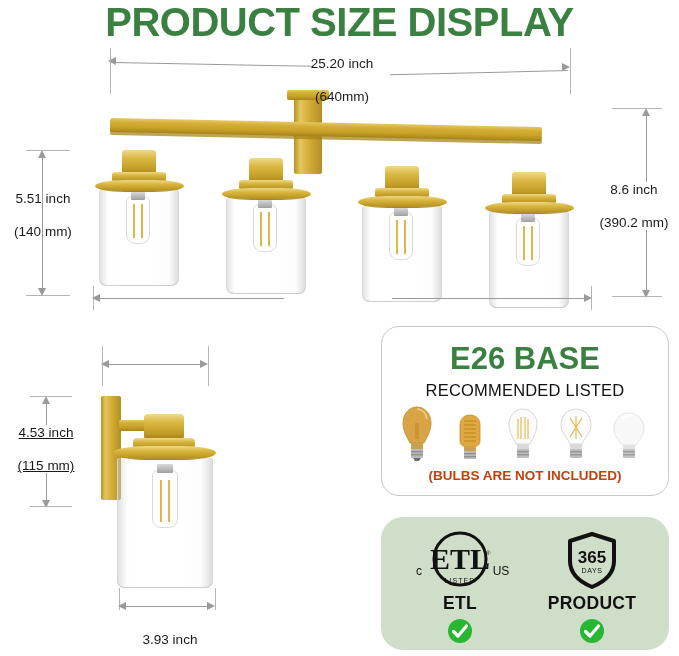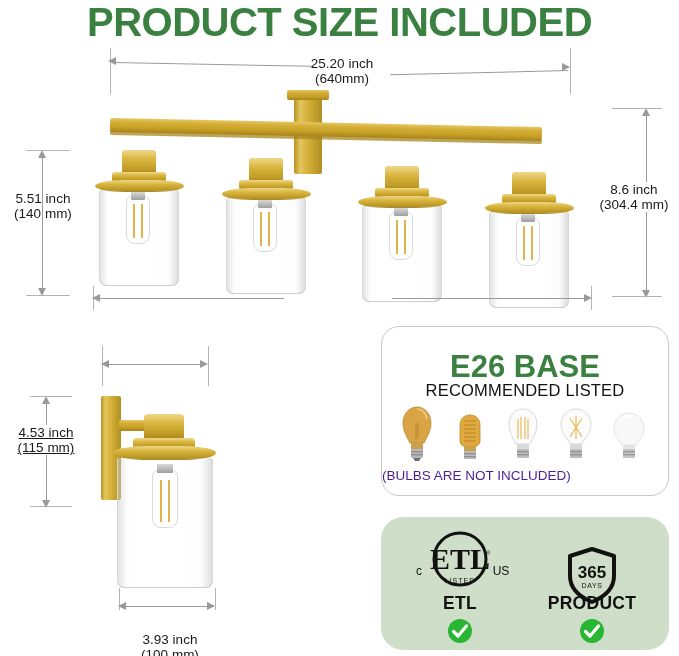--- a/index.html
+++ b/index.html
@@ -16,21 +16,21 @@
     position:absolute;left:0;top:0;width:679px;height:44px;
     text-align:center;font-weight:bold;font-size:40px;letter-spacing:-0.5px;
     color:#3a8040;line-height:44px;white-space:nowrap;
   }
 
   
   .dim{
     position:absolute;color:#1a1a1a;font-size:13.5px;line-height:15px;
     text-align:center;white-space:nowrap;font-family:"Liberation Sans",sans-serif;
   }
-  .dim .l2{display:block;}
+  .dim .l2{display:block;margin-top:18px;}
 
   
   .hline{position:absolute;height:1px;background:#9a9a9a;}
   .vline{position:absolute;width:1px;background:#9a9a9a;}
   .ext{position:absolute;background:#b4b4b4;}
   .arrL,.arrR{position:absolute;width:0;height:0;border-top:4px solid transparent;border-bottom:4px solid transparent;}
   .arrL{border-right:8px solid #9a9a9a;}
   .arrR{border-left:8px solid #9a9a9a;}
   .arrU,.arrD{position:absolute;width:0;height:0;border-left:4px solid transparent;border-right:4px solid transparent;}
   .arrU{border-bottom:8px solid #9a9a9a;}
@@ -73,31 +73,31 @@
   }
   .bulbbase{position:absolute;background:linear-gradient(180deg,#d8d8d8,#9f9f9f);border-radius:1px;}
 
   
   .card-e26{
     position:absolute;left:381px;top:326px;width:288px;height:170px;
     background:#ffffff;border:1.5px solid #c8c8c8;border-radius:18px;box-sizing:border-box;
   }
   .e26-title{
     position:absolute;left:0;top:14px;width:100%;text-align:center;
-    font-size:31px;font-weight:bold;color:#3a8040;letter-spacing:0px;margin-top:8px;
+    font-size:31px;font-weight:bold;color:#3a8040;letter-spacing:0px;
   }
   .e26-sub{
     position:absolute;left:0;top:54px;width:100%;text-align:center;
     font-size:16.5px;color:#111;letter-spacing:.2px;
   }
   .bulbrow{position:absolute;left:10px;top:76px;width:268px;height:62px;}
   .bulbslot{position:absolute;width:46px;height:62px;}
   .e26-note{
-    position:absolute;left:0;bottom:12px;width:100%;
-    font-size:13.5px;color:#4c1d95;
+    position:absolute;left:0;bottom:12px;width:100%;text-align:center;
+    font-size:13.5px;color:#c2410c;font-weight:bold;
   }
 
   .card-cert{
     position:absolute;left:381px;top:517px;width:288px;height:133px;
     background:#cfdec9;border-radius:22px;
   }
   .cert-col{position:absolute;top:14px;width:130px;height:110px;text-align:center;}
   .cert-label{
     position:absolute;left:0;top:62px;width:100%;text-align:center;
     font-size:17.5px;font-weight:bold;color:#111;letter-spacing:.3px;
@@ -106,21 +106,21 @@
     position:absolute;left:50%;top:88px;margin-left:-12px;width:24px;height:24px;
     border-radius:50%;background:#29b733;
   }
   .check svg{position:absolute;left:0;top:0;}
 </style>
 </head>
 <body>
 
 <div class="root">
 
-  <div class="title">PRODUCT SIZE INCLUDED</div>
+  <div class="title">PRODUCT SIZE DISPLAY</div>
 
   <div class="abs" style="left:90px;top:90px;width:500px;height:200px;">
 
     <div class="abs goldv" style="left:204px;top:4px;width:28px;height:80px;border-radius:2px;"></div>
     <div class="abs gold" style="left:197px;top:0px;width:42px;height:10px;border-radius:2px;"></div>
 
     <div class="abs gold" style="left:20px;top:28px;width:432px;height:14px;border-radius:2px;
                 transform:rotate(1.2deg);transform-origin:left center;"></div>
     <div class="abs" style="left:20px;top:41px;width:432px;height:4px;background:#a8851c;opacity:.75;border-radius:0 0 2px 2px;
                 transform:rotate(1.2deg);transform-origin:left center;"></div>
@@ -197,21 +197,21 @@
 
   <div class="abs" style="left:634px;top:108px;width:30px;height:190px;">
     <div class="vline" style="left:12px;top:6px;height:178px;"></div>
     <div class="arrU" style="left:8px;top:0px;"></div>
     <div class="arrD" style="left:8px;top:182px;"></div>
   </div>
   <div class="ext" style="left:612px;top:108px;width:50px;height:1px;"></div>
   <div class="ext" style="left:612px;top:296px;width:50px;height:1px;"></div>
   <div class="dim" style="left:589px;top:182px;width:90px;background:#fff;">
     <span>8.6 inch</span>
-    <span class="l2">(304.4 mm)</span>
+    <span class="l2">(390.2 mm)</span>
   </div>
 
   <div class="abs" style="left:88px;top:286px;width:510px;height:30px;">
     <div class="ext" style="left:5px;top:0px;width:1px;height:24px;"></div>
     <div class="ext" style="left:503px;top:0px;width:1px;height:24px;"></div>
     <div class="hline" style="left:12px;top:12px;width:184px;"></div>
     <div class="hline" style="left:304px;top:12px;width:192px;"></div>
     <div class="arrL" style="left:4px;top:8px;"></div>
     <div class="arrR" style="left:496px;top:8px;"></div>
   </div>
@@ -354,21 +354,21 @@
       </div>
       <div class="cert-label">ETL</div>
       <div class="check">
         <svg width="24" height="24" viewBox="0 0 24 24">
           <path d="M5.5 12.5 L10 17 L18.5 7" fill="none" stroke="#ffffff" stroke-width="3.2" stroke-linecap="round" stroke-linejoin="round"></path>
         </svg>
       </div>
     </div>
 
     <div class="cert-col" style="left:146px;">
-      <div class="abs" style="left:37px;top:15px;width:56px;height:60px;text-decoration:underline;">
+      <div class="abs" style="left:37px;top:0px;width:56px;height:60px;text-decoration:underline;">
         <svg width="56" height="60" viewBox="0 0 56 60">
           <path d="M28 3 L50 10 L50 30 C50 43 40 51 28 56 C16 51 6 43 6 30 L6 10 Z" fill="none" stroke="#111" stroke-width="4" stroke-linejoin="round"></path>
           <text x="28" y="32" text-anchor="middle" font-family="Liberation Sans, sans-serif" font-size="17" font-weight="bold" fill="#111">365</text>
           <text x="28" y="42" text-anchor="middle" font-family="Liberation Sans, sans-serif" font-size="7" letter-spacing="0.6" fill="#111">DAYS</text>
         </svg>
       </div>
       <div class="cert-label">PRODUCT</div>
       <div class="check">
         <svg width="24" height="24" viewBox="0 0 24 24">
           <path d="M5.5 12.5 L10 17 L18.5 7" fill="none" stroke="#ffffff" stroke-width="3.2" stroke-linecap="round" stroke-linejoin="round"></path>

